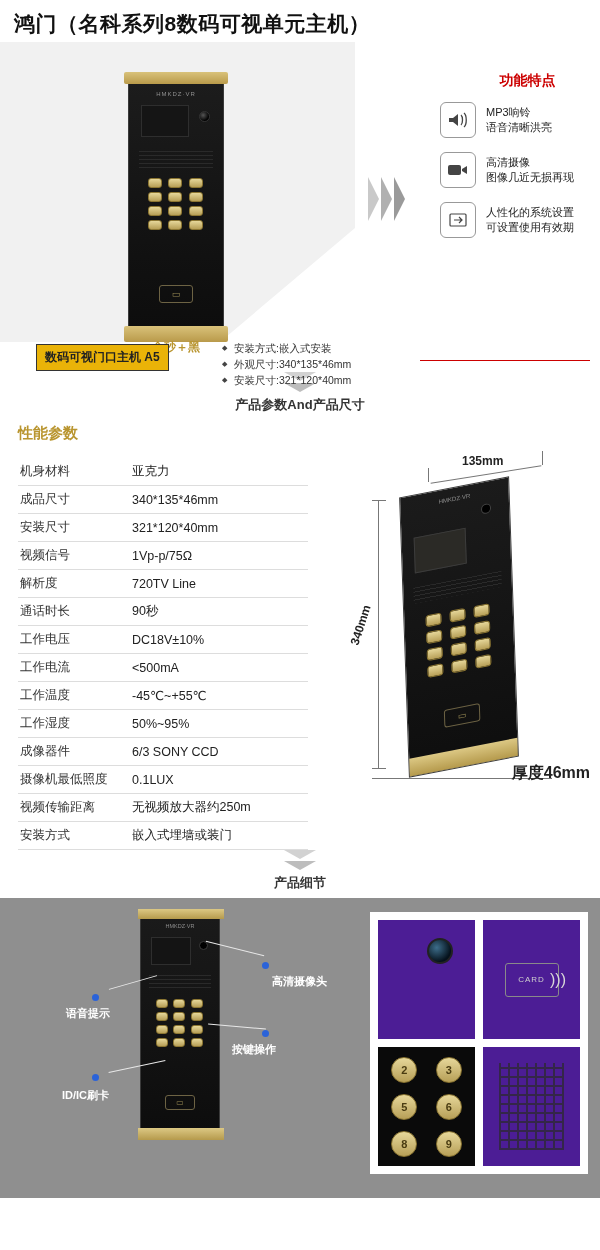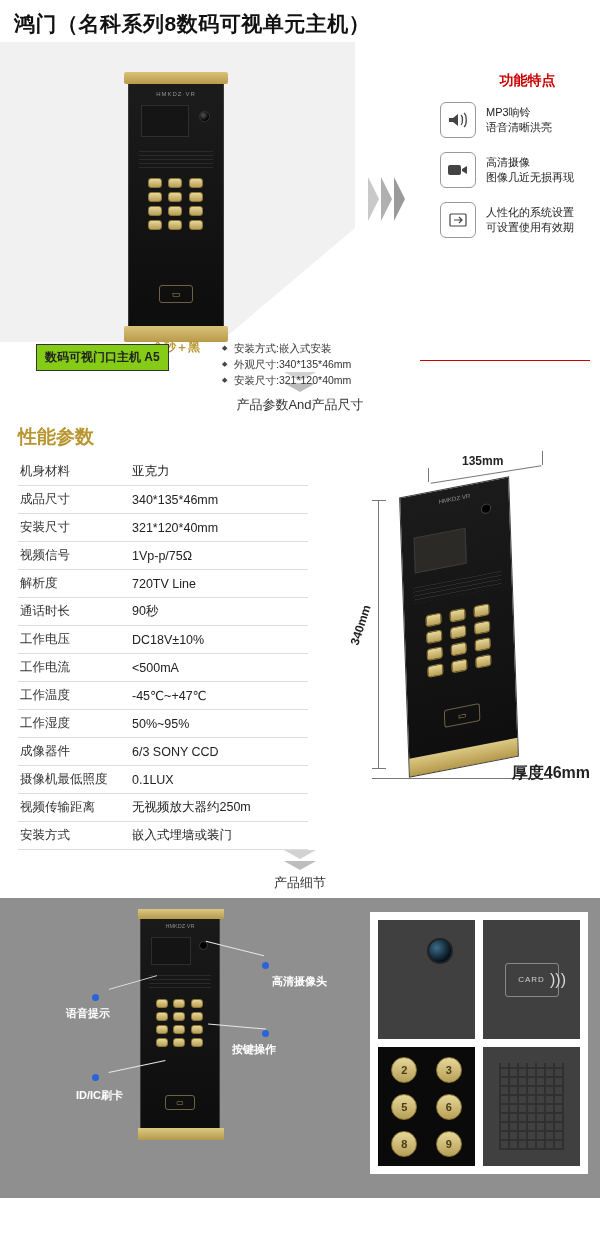--- a/index.html
+++ b/index.html
@@ -94,21 +94,21 @@
     color: #9a8c55; font-size: 9px; text-align: center; line-height: 16px;
   }
   .dev-caption {
     position: absolute; bottom: -24px; left: 0; right: 0;
     text-align: center; color: #b9952f; font-size: 12px; font-weight: bold;
   }
 
   .model-badge {
     position: absolute; left: 36px; top: 302px;
     border: 1px solid #333; padding: 4px 8px; font-size: 12px;
-    background: #84cc16; font-weight: bold; z-index: 3;
+    background: #eab308; font-weight: bold; z-index: 3;
   }
   .spec-bullets {
     position: absolute; left: 222px; top: 298px;
     font-size: 10.5px; line-height: 16px; color: #333; z-index: 3;
   }
   .spec-bullets li { list-style: none; position: relative; padding-left: 12px; }
   .spec-bullets li:before {
     content: "\25C6"; position: absolute; left: 0; top: 0; font-size: 7px; color: #444;
   }
   ul.spec-bullets { margin: 0; padding: 0; }
@@ -150,28 +150,28 @@
 
   
   .divider { text-align: center; padding: 10px 0 6px 0; }
   .chev {
     display: block; margin: 0 auto 2px auto; width: 0; height: 0;
     border-left: 16px solid transparent; border-right: 16px solid transparent;
     border-top: 9px solid #d2d2d2;
   }
   .chev.c2 { border-top-color: #bdbdbd; }
   .divider-label {
-    font-size: 13px; font-weight: normal; color: #333; margin-top: 4px;
+    font-size: 13px; font-weight: bold; color: #333; margin-top: 4px;
   }
 
   
   .spec-section { position: relative; height: 420px; }
   .spec-title {
     position: absolute; left: 18px; top: 4px;
-    font-size: 19px; color: #b9952f; font-weight: bold;
+    font-size: 15px; color: #b9952f; font-weight: bold;
   }
   table.spec {
     position: absolute; left: 18px; top: 38px;
     width: 290px; border-collapse: collapse; font-size: 12.5px;
   }
   table.spec td {
     border-bottom: 1px solid #ddd; padding: 5px 2px; color: #222;
   }
   table.spec td.k { width: 104px; color: #333; }
   table.spec td.v { padding-left: 10px; }
@@ -238,31 +238,31 @@
   .lead-cam { left: 205px; top: 50px; width: 60px; transform: rotate(14deg); }
 
   .co-voice { left: 66px; top: 108px; }
   .dot-voice { left: 92px; top: 96px; }
   .lead-voice { left: 108px; top: 84px; width: 50px; transform: rotate(-16deg); }
 
   .co-key { left: 232px; top: 144px; }
   .dot-key { left: 262px; top: 132px; }
   .lead-key { left: 208px; top: 128px; width: 58px; transform: rotate(5deg); }
 
-  .co-card { left: 76px; top: 190px; }
+  .co-card { left: 62px; top: 190px; }
   .dot-card { left: 92px; top: 176px; }
   .lead-card { left: 108px; top: 168px; width: 58px; transform: rotate(-12deg); }
 
   .photo-grid {
     position: absolute; right: 12px; top: 14px; width: 218px; height: 262px;
     background: #fff; padding: 8px;
     display: grid; grid-template-columns: 1fr 1fr; grid-template-rows: 1fr 1fr;
     gap: 8px;
   }
-  .ph { background: #404040; position: relative; overflow: hidden; }
+  .ph { background: #4c1d95; position: relative; overflow: hidden; }
   .ph1 .lens { position:absolute; right:22px; top:18px; width:26px; height:26px; border-radius:50%;
     background: radial-gradient(circle at 35% 35%, #3d6d8a, #05121c 70%); border:2px solid #222; }
   .ph2 .card-ico { position:absolute; left:50%; top:50%; transform:translate(-50%,-50%);
     width:54px; height:34px; border:1px solid #8a8a8a; border-radius:3px; color:#cfcfcf; font-size:8px;
     display:flex; align-items:center; justify-content:center; letter-spacing:1px; }
   .ph2 .waves { position:absolute; right:14px; top:50%; transform:translateY(-50%); color:#d8d8d8; font-size:16px; }
   .ph3 { background:#0a0a0a; display:grid; grid-template-columns:1fr 1fr; place-items:center; gap:4px; padding:6px; }
   .ph3 b { width:26px; height:26px; border-radius:50%; background:linear-gradient(180deg,#e6d79a,#b79f57);
     border:1px solid #8c7632; color:#4a3c12; font-size:11px; display:flex; align-items:center; justify-content:center; font-weight:bold; }
   .ph4 .mic { position:absolute; left:16px; top:16px; right:16px; bottom:16px;
@@ -403,21 +403,21 @@
       <tr>
           <td class="k">工作电压</td>
           <td class="v">DC18V±10%</td>
         </tr>
       <tr>
           <td class="k">工作电流</td>
           <td class="v">&lt;500mA</td>
         </tr>
       <tr>
           <td class="k">工作温度</td>
-          <td class="v">-45℃~+47℃</td>
+          <td class="v">-45℃~+55℃</td>
         </tr>
       <tr>
           <td class="k">工作湿度</td>
           <td class="v">50%~95%</td>
         </tr>
       <tr>
           <td class="k">成像器件</td>
           <td class="v">6/3 SONY  CCD</td>
         </tr>
       <tr>

